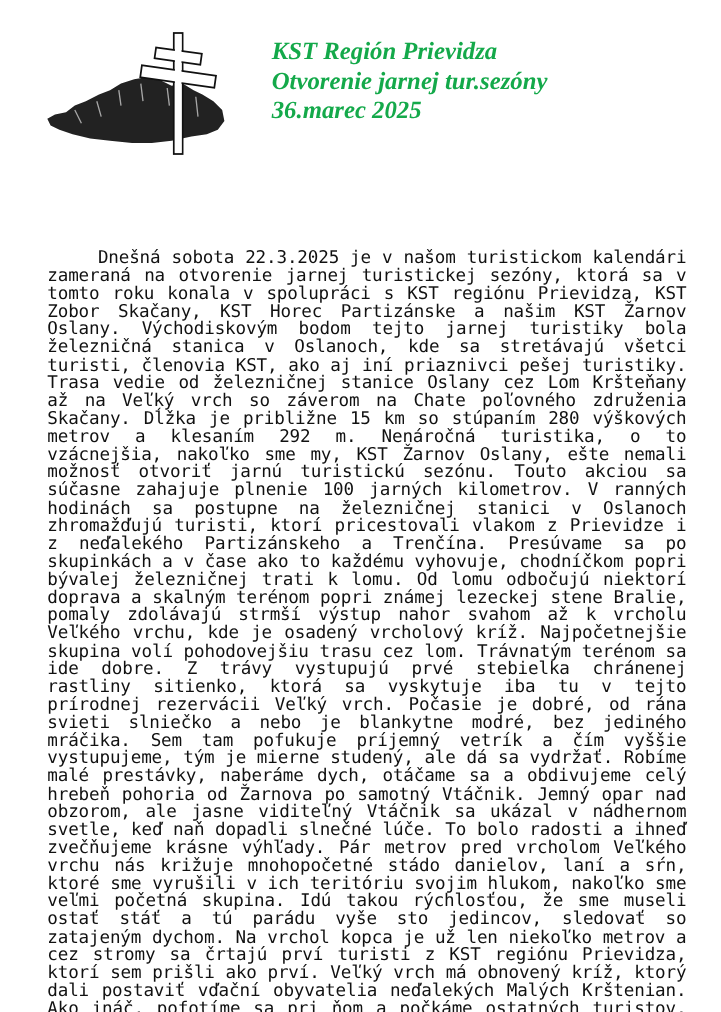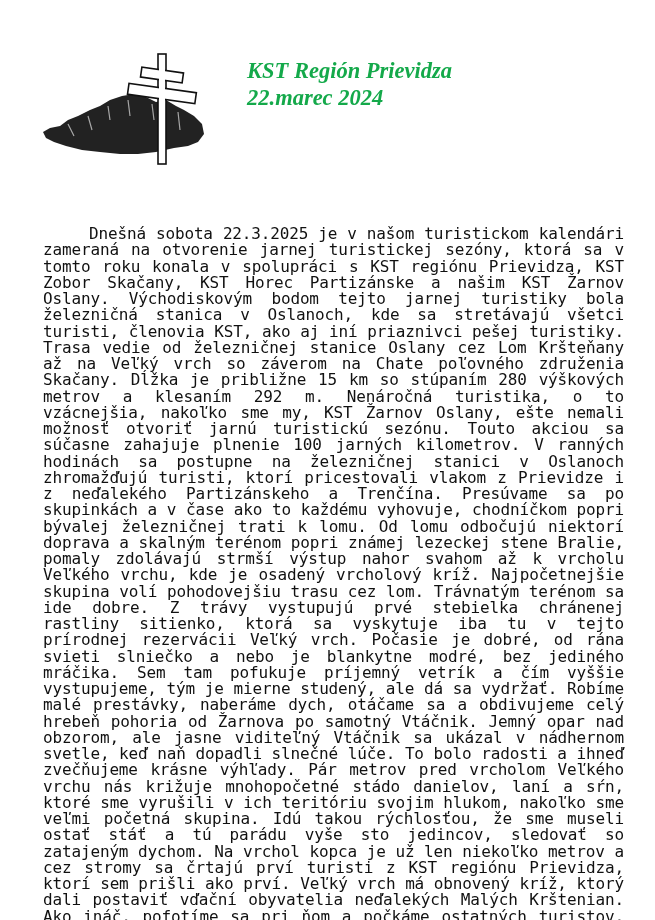--- a/index.html
+++ b/index.html
@@ -1,17 +1,17 @@
 <!DOCTYPE html>
 <html><head>
 <meta charset="utf-8">
 <style>
   html, body { margin: 0; padding: 0; background: #ffffff; }
   body { width: 655px; height: 920px; position: relative; overflow: hidden; }
-  .header { position: absolute; left: 0; top: 0; width: 655px; height: 150px; margin-top: 24px; }
+  .header { position: absolute; left: 0; top: 0; width: 655px; height: 150px; }
   .logo { position: absolute; left: 38px; top: 26px; width: 170px; height: 115px; }
   .titles { position: absolute; left: 247px; top: 34px; }
   .title-line {
     font-family: "Liberation Serif", serif;
     font-style: italic; font-weight: bold;
     color: #14a94a; font-size: 22.5px; line-height: 26.5px;
     white-space: nowrap;
   }
   .body-text {
     position: absolute; left: 43px; top: 226px; width: 581px;
@@ -30,17 +30,18 @@
     <path d="M30,74 L36,86 M50,66 L54,80 M70,56 L72,70 M90,50 L92,66 M114,54 L116,70 M140,62 L142,80" stroke="#fff" stroke-width="1.2" opacity="0.6"></path>
     <g fill="#fff" stroke="#111" stroke-width="1.6">
       <rect x="120" y="4" width="8" height="110"></rect>
       <rect x="103" y="20" width="42" height="10" transform="rotate(8 124 25)"></rect>
       <rect x="90" y="38" width="68" height="11" transform="rotate(8 124 43)"></rect>
       <rect x="121" y="5" width="6" height="108" stroke="none"></rect>
     </g>
   </svg>
   <div class="titles">
     <div class="title-line">KST Región Prievidza</div>
-    <div class="title-line">22.marec 2024</div>
+    <div class="title-line">Otvorenie jarnej tur.sezóny</div>
+    <div class="title-line">36.marec 2025</div>
   </div>
 </div>
 
 <div class="body-text">Dnešná sobota 22.3.2025 je v našom turistickom kalendári zameraná na otvorenie jarnej turistickej sezóny, ktorá sa v tomto roku konala v spolupráci s KST regiónu Prievidza, KST Zobor Skačany, KST Horec Partizánske a našim KST Žarnov Oslany. Východiskovým bodom tejto jarnej turistiky bola železničná stanica v Oslanoch, kde sa stretávajú všetci turisti, členovia KST, ako aj iní priaznivci pešej turistiky. Trasa vedie od železničnej stanice Oslany cez Lom Kršteňany až na Veľký vrch so záverom na Chate poľovného združenia Skačany. Dĺžka je približne 15 km so stúpaním 280 výškových metrov a klesaním 292 m. Nenáročná turistika, o to vzácnejšia, nakoľko sme my, KST Žarnov Oslany, ešte nemali možnosť otvoriť jarnú turistickú sezónu. Touto akciou sa súčasne zahajuje plnenie 100 jarných kilometrov. V ranných hodinách sa postupne na železničnej stanici v Oslanoch zhromažďujú turisti, ktorí pricestovali vlakom z Prievidze i z neďalekého Partizánskeho a Trenčína. Presúvame sa po skupinkách a v čase ako to každému vyhovuje, chodníčkom popri bývalej železničnej trati k lomu. Od lomu odbočujú niektorí doprava a skalným terénom popri známej lezeckej stene Bralie, pomaly zdolávajú strmší výstup nahor svahom až k vrcholu Veľkého vrchu, kde je osadený vrcholový kríž. Najpočetnejšie skupina volí pohodovejšiu trasu cez lom. Trávnatým terénom sa ide dobre. Z trávy vystupujú prvé stebielka chránenej rastliny sitienko, ktorá sa vyskytuje iba tu v tejto prírodnej rezervácii Veľký vrch. Počasie je dobré, od rána svieti slniečko a nebo je blankytne modré, bez jediného mráčika. Sem tam pofukuje príjemný vetrík a čím vyššie vystupujeme, tým je mierne studený, ale dá sa vydržať. Robíme malé prestávky, naberáme dych, otáčame sa a obdivujeme celý hrebeň pohoria od Žarnova po samotný Vtáčnik. Jemný opar nad obzorom, ale jasne viditeľný Vtáčnik sa ukázal v nádhernom svetle, keď naň dopadli slnečné lúče. To bolo radosti a ihneď zvečňujeme krásne výhľady. Pár metrov pred vrcholom Veľkého vrchu nás križuje mnohopočetné stádo danielov, laní a sŕn, ktoré sme vyrušili v ich teritóriu svojim hlukom, nakoľko sme veľmi početná skupina. Idú takou rýchlosťou, že sme museli ostať stáť a tú parádu vyše sto jedincov, sledovať so zatajeným dychom. Na vrchol kopca je už len niekoľko metrov a cez stromy sa črtajú prví turisti z KST regiónu Prievidza, ktorí sem prišli ako prví. Veľký vrch má obnovený kríž, ktorý dali postaviť vďační obyvatelia neďalekých Malých Krštenian. Ako ináč, pofotíme sa pri ňom a počkáme ostatných turistov, nakoľko sme početná zostava a nie každý išiel rovnakým smerom a tempom. Predseda KST Regiónu Prievidza pán Milan Lomnický nás všetkých privítal a bol rád, že sa nás tu zišlo veľmi veľa turistov. Pripomenul, že touto akciou otvorenia Jarnej turistickej sezóny, sa súčasne začína plniť 100 jarných kilometrov. Slova sa potom ujal predseda KST Zobor Skačany, ktorý nás oboznámil s trasou a programom dnešného dňa. Možno snáď v krátkosti spomenúť, že sa nachádzame v Chránenej krajinnej oblasti Veľký vrch v nadmorskej výške 456 m. Je to prírodná rezervácia v správe štátnej ochrany prírody Ponitrie.</div>
 
 </body></html>

